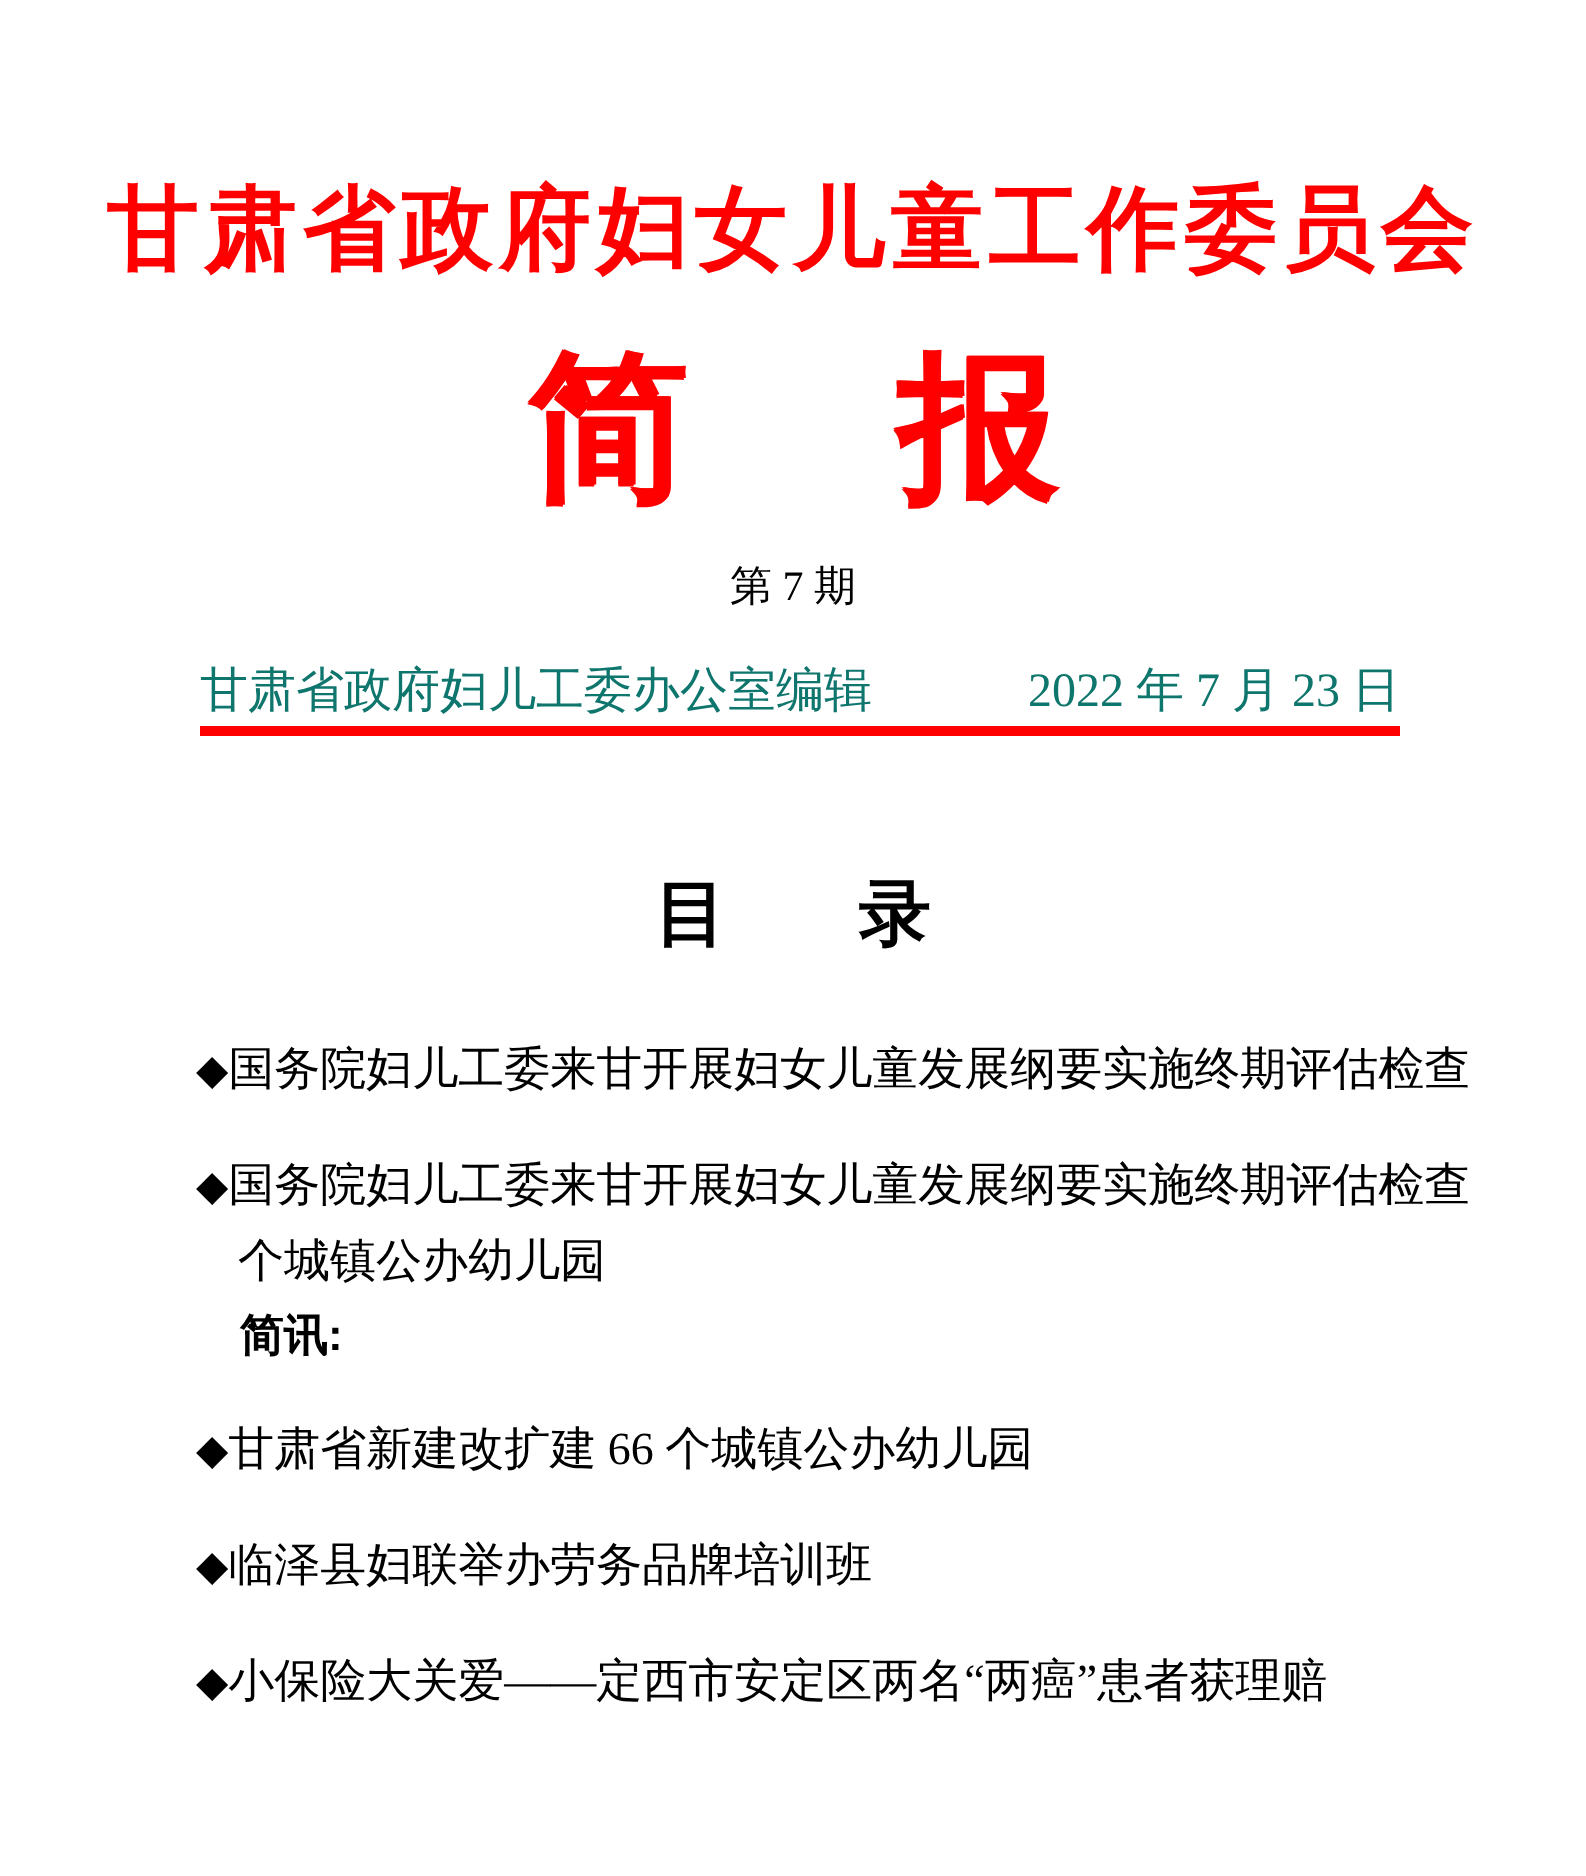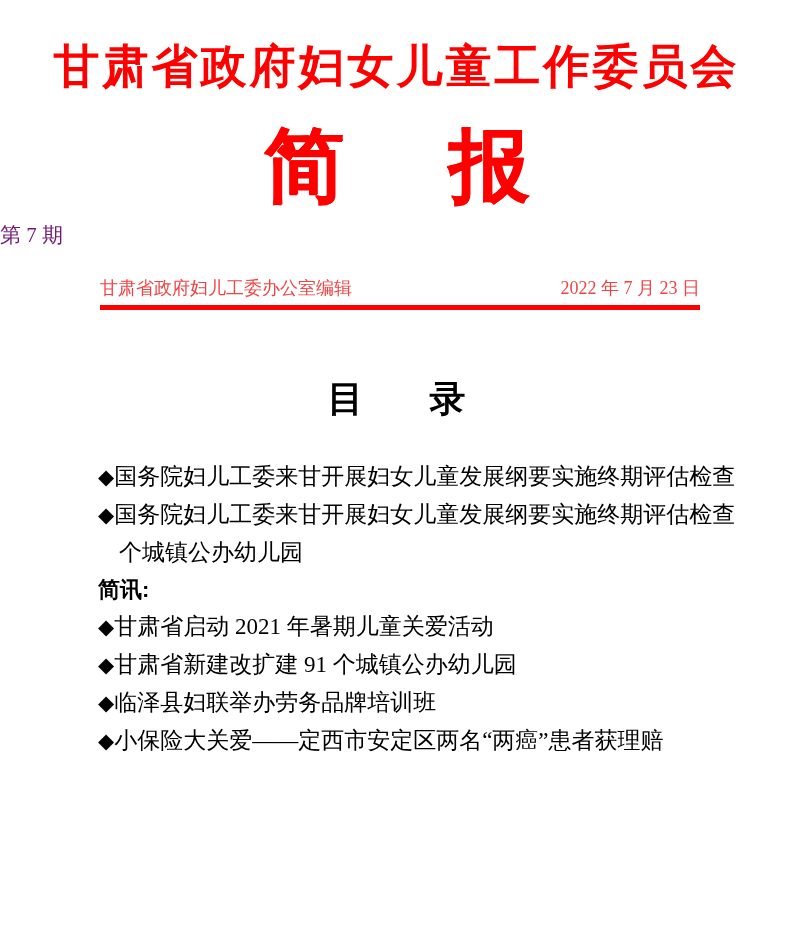--- a/index.html
+++ b/index.html
@@ -12,21 +12,21 @@
     font-family: "Liberation Serif", "DejaVu Serif", serif;
     color: #000000;
   }
   .page {
     width: 793px;
     height: 938px;
     background: #ffffff;
     position: relative;
   }
   .doc-title {
-    margin-top: 44px;
+    margin-top: 92px;
     text-align: center;
     font-size: 46px;
     font-weight: bold;
     letter-spacing: 3px;
     line-height: 1;
     color: #ff0000;
     font-family: "Liberation Serif", "DejaVu Serif", serif;
     white-space: nowrap;
   }
   .masthead {
@@ -36,34 +36,35 @@
     align-items: center;
     gap: 105px;
     color: #ff0000;
     font-family: "Liberation Sans", "DejaVu Sans", sans-serif;
     font-weight: 900;
     font-size: 80px;
     line-height: 1;
   }
   .masthead span { text-shadow: 1px 0 0 #ff0000, 0 1px 0 #ff0000; }
   .issue-no {
-    margin-top: 18px;
+    margin-top: 28px;
+    text-align: center;
     font-size: 21px;
     line-height: 1.1;
-    color: #701a75;
+    color: #000000;
   }
   .editor-row {
     margin: 28px 0 0 100px;
     width: 600px;
     display: flex;
     justify-content: space-between;
     align-items: flex-end;
-    font-size: 18px;
+    font-size: 24px;
     line-height: 26px;
-    color: #ef4444;
+    color: #0f766e;
   }
   .red-rule {
     margin: 4px 0 0 100px;
     width: 600px;
     height: 5px;
     background: #ff0000;
   }
   .toc-title {
     margin-top: 70px;
     display: flex;
@@ -74,28 +75,29 @@
     line-height: 1.1;
     color: #000000;
     font-family: "Liberation Serif", "DejaVu Serif", serif;
   }
   .toc {
     margin: 38px 0 0 98px;
     width: 630px;
     font-size: 23px;
     color: #000000;
   }
-  .toc-row { line-height: 37px; white-space: nowrap; }
+  .toc-row { line-height: 37px; white-space: nowrap; margin-top: 20px; }
   .toc-row .bullet { font-size: 21px; }
   .toc-cont { line-height: 37px; padding-left: 21px; white-space: nowrap; }
   .toc-section-label {
     line-height: 37px;
     font-family: "Liberation Sans", "DejaVu Sans", sans-serif;
     font-weight: bold;
     font-size: 22px;
+    margin-left: 22px;
   }
 </style>
 </head>
 <body>
 
 <div class="page">
 
   <h1 class="doc-title">甘肃省政府妇女儿童工作委员会</h1>
 
   <div class="masthead">
@@ -124,26 +126,23 @@
 
 
 
     <div class="toc-row">
       <span class="bullet">◆</span><span>国务院妇儿工委来甘开展妇女儿童发展纲要实施终期评估检查</span>
     </div>
     <div class="toc-cont">个城镇公办幼儿园</div>
 
     <div class="toc-section-label">简讯:</div>
 
-    <div class="toc-row">
-      <span class="bullet">◆</span><span>甘肃省启动 2021 年暑期儿童关爱活动</span>
-    </div>
 
     <div class="toc-row">
-      <span class="bullet">◆</span><span>甘肃省新建改扩建 91 个城镇公办幼儿园</span>
+      <span class="bullet">◆</span><span>甘肃省新建改扩建 66 个城镇公办幼儿园</span>
     </div>
 
     <div class="toc-row">
       <span class="bullet">◆</span><span>临泽县妇联举办劳务品牌培训班</span>
     </div>
 
     <div class="toc-row">
       <span class="bullet">◆</span><span>小保险大关爱——定西市安定区两名“两癌”患者获理赔</span>
     </div>
 

